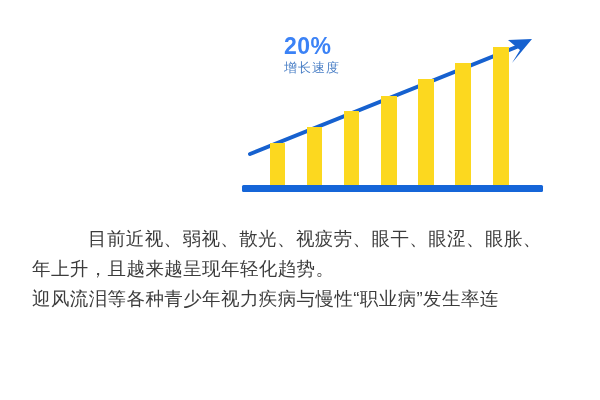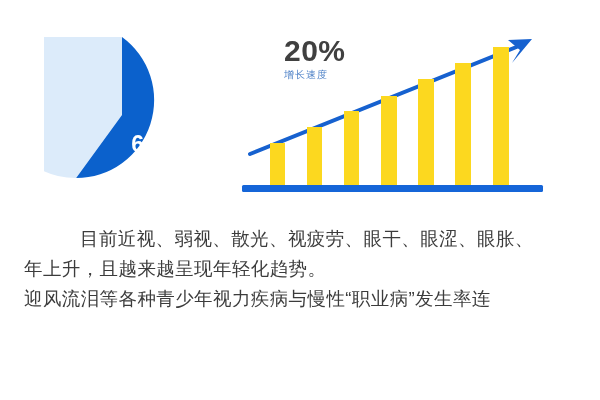--- a/index.html
+++ b/index.html
@@ -63,36 +63,36 @@
   .bars-svg { display: block; }
 
   .growth-block {
     position: absolute;
     left: 48px;
     top: 14px;
     line-height: 1.12;
     color: #2f6fc4;
   }
   .growth-pct {
-    font-size: 30px;
+    font-size: 23px;
     font-weight: bold;
-    color: #404040;
+    color: #3b82f6;
     letter-spacing: 0.5px;
   }
   .growth-sub {
-    font-size: 10px;
+    font-size: 13px;
     color: #4a7fc6;
     letter-spacing: 1px;
     margin-top: 1px;
   }
 
   
   .paragraph {
     position: absolute;
-    left: 24px;
+    left: 32px;
     top: 224px;
     width: 556px;
     color: #3c3c3c;
     font-size: 18.5px;
     line-height: 30px;
     letter-spacing: 0.4px;
     text-align: left;
   }
   .paragraph .pline { white-space: nowrap; }
   .paragraph .pline.indent { padding-left: 56px; }
@@ -116,29 +116,20 @@
     letter-spacing: 0.2px;
   }
 </style>
 </head>
 <body>
 
 <div class="page">
 
   <div class="graphics">
 
-    <div class="pie-wrap">
-      <svg class="pie-svg" width="156" height="156" viewBox="0 0 156 156">
-
-        <path d="M78 78 L78 0 A78 78 0 1 0 32.15 141.1 Z" fill="#dcebfa"></path>
-
-        <path d="M78 78 L78 0 A78 78 0 0 1 32.15 141.1 Z" fill="#0b61cc"></path>
-      </svg>
-      <div class="pie-label">60%</div>
-    </div>
 
     <div class="bars-wrap">
       <svg class="bars-svg" width="320" height="185" viewBox="0 0 320 185">
 
         <g>
           <line x1="14" y1="134" x2="283" y2="26" stroke="#1661cf" stroke-width="4" stroke-linecap="round"></line>
           <path d="M296 19 L272 20 L284 30 L276 43 Z" fill="#1661cf"></path>
         </g>
 
         <rect x="34" y="123" width="15" height="43" fill="#fcd81f"></rect>

